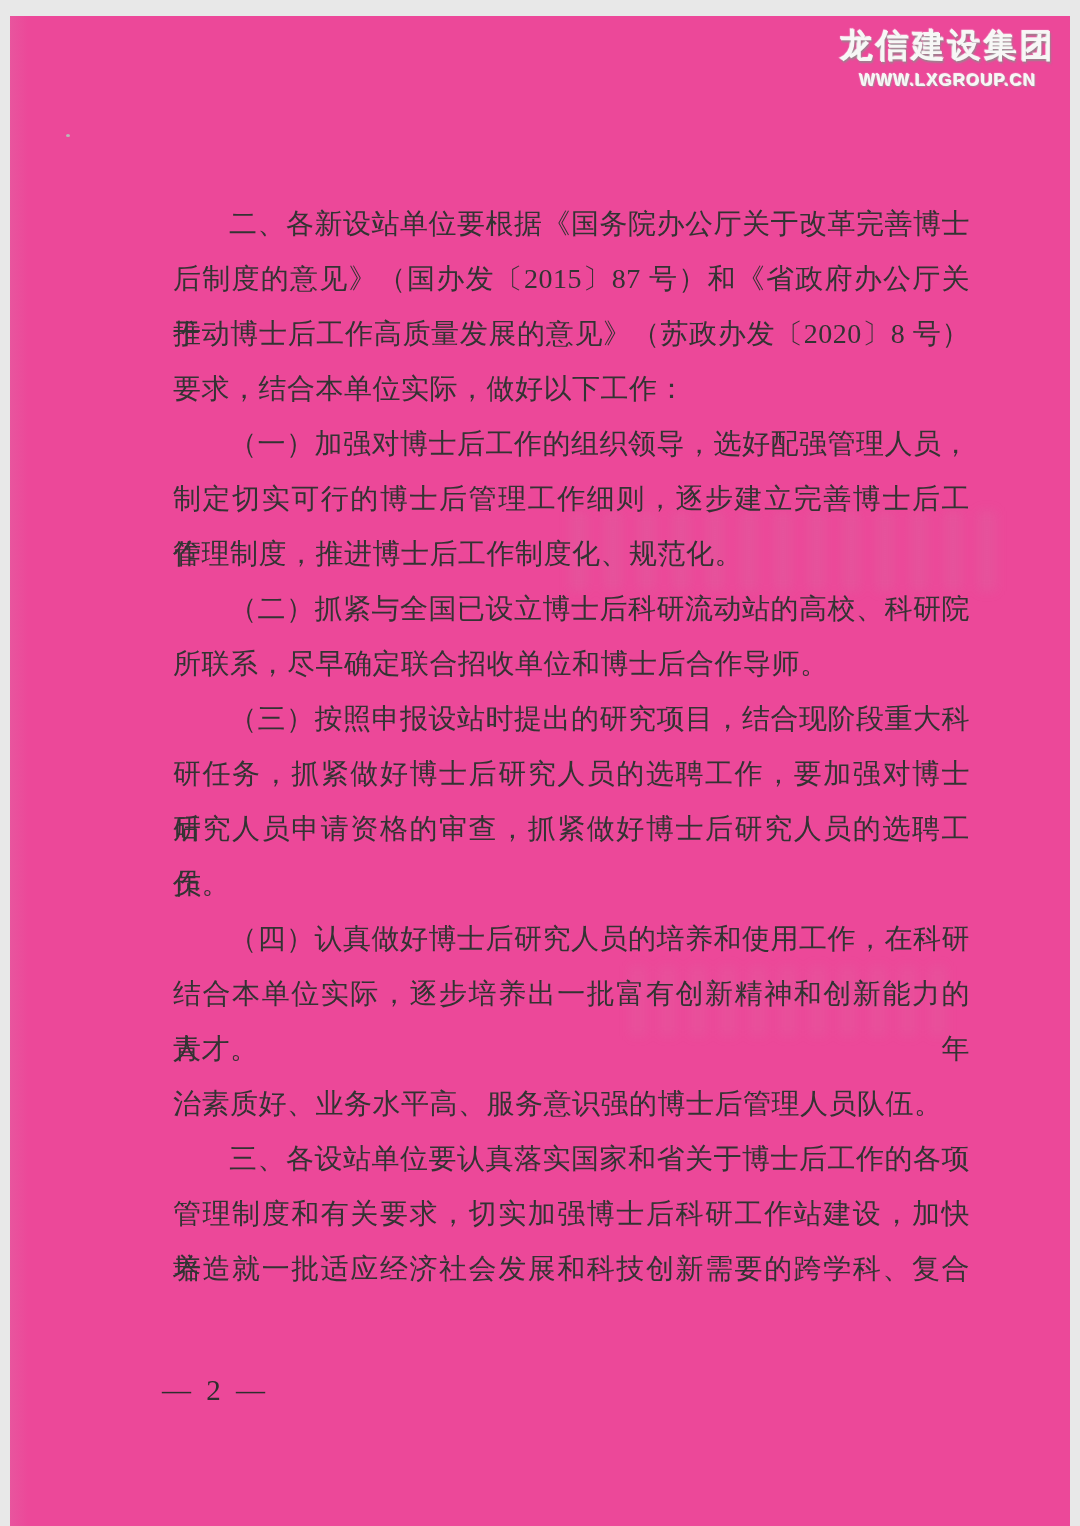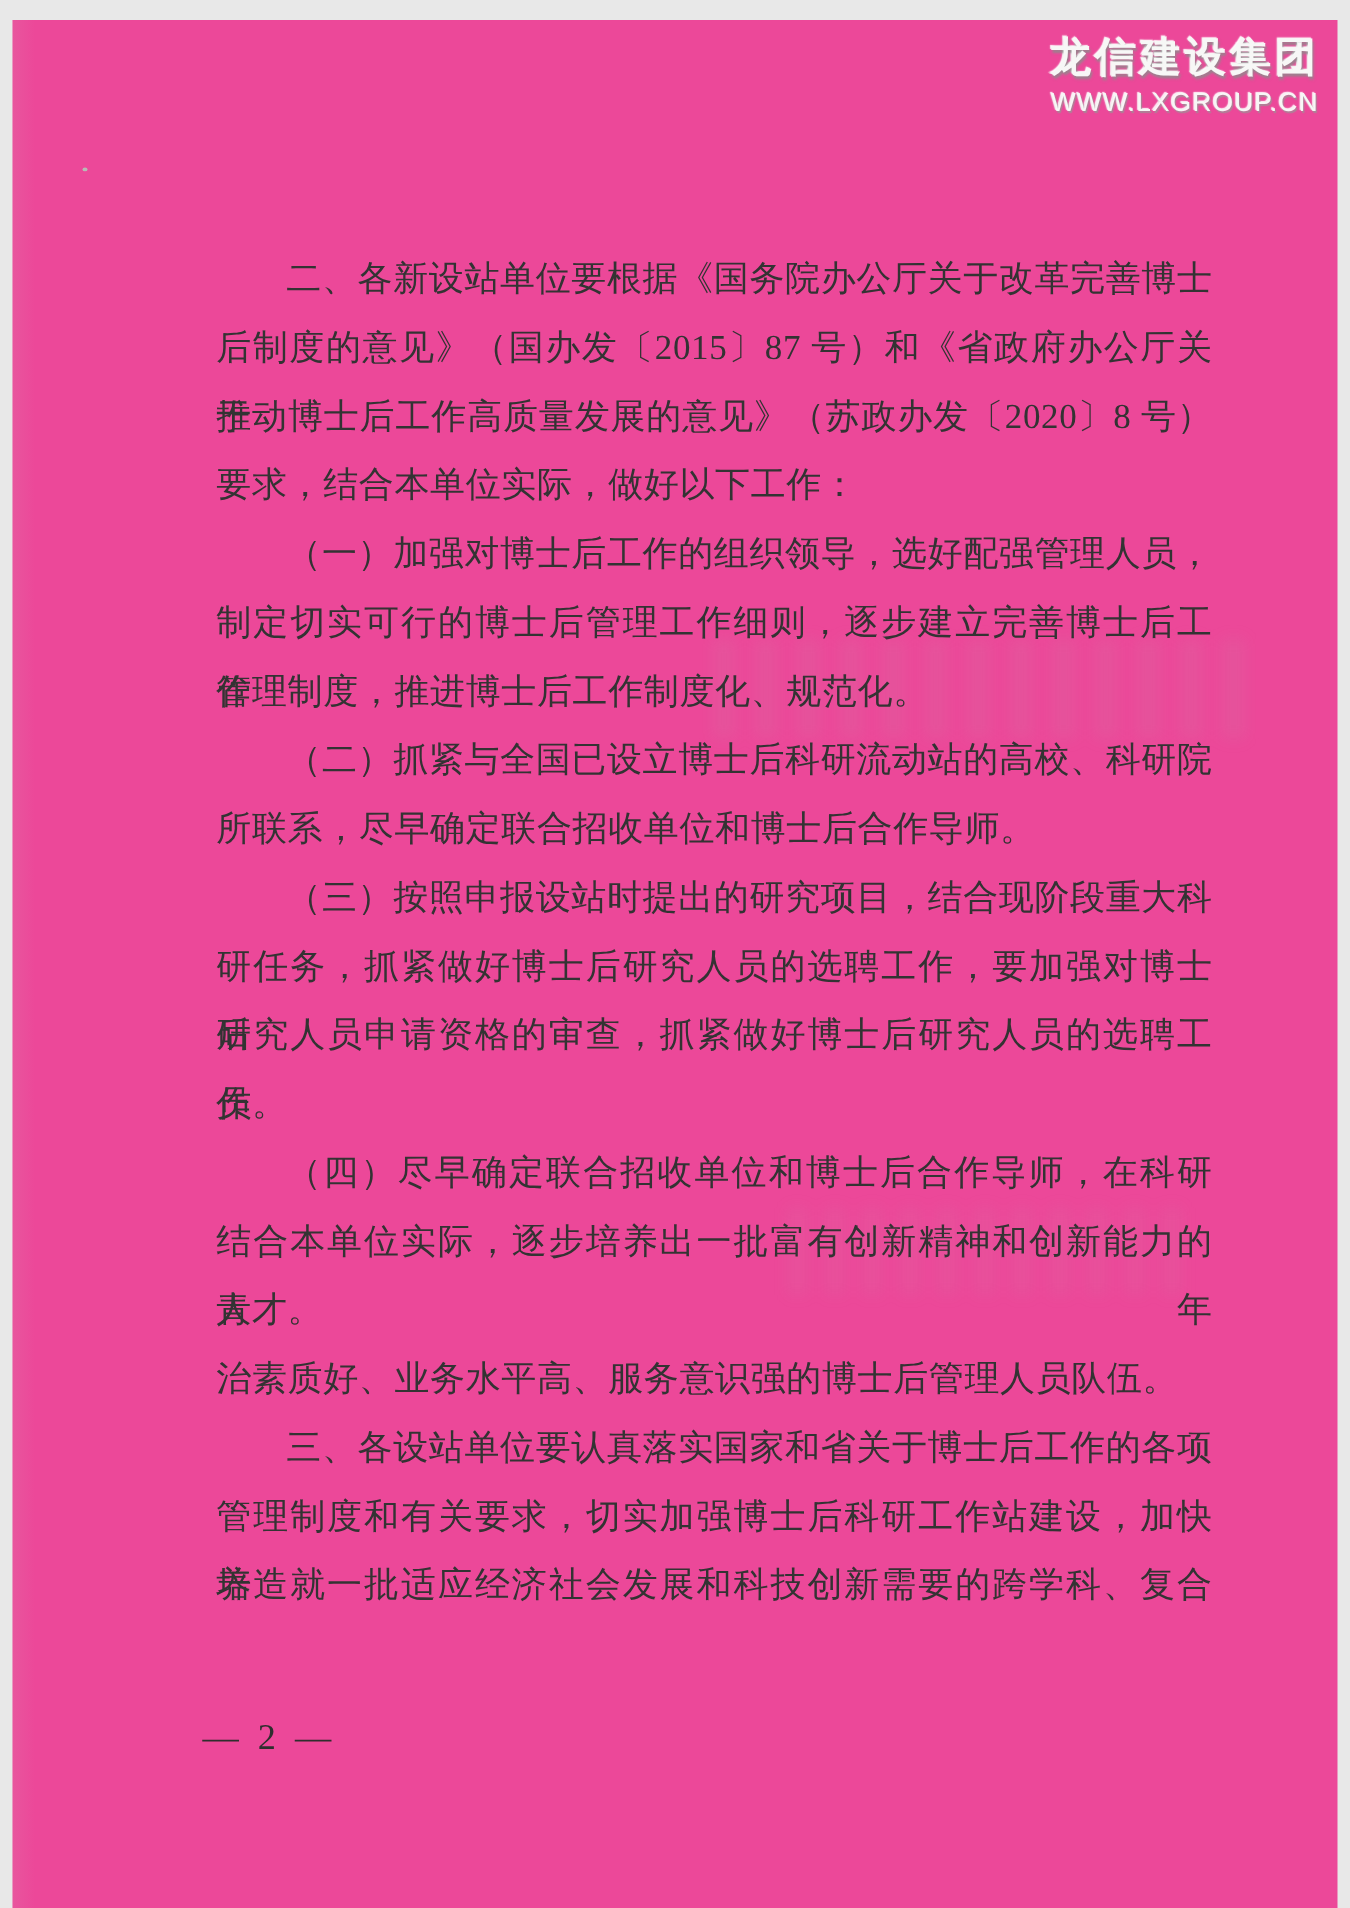--- a/index.html
+++ b/index.html
@@ -39,22 +39,22 @@
   }
   .logo .company {
     font-size: 33px;
     font-weight: bold;
     letter-spacing: 3px;
     font-family: "Liberation Sans", "DejaVu Sans", sans-serif;
     text-shadow: 1px 2px 2px rgba(140,140,140,0.85), -1px -1px 1px rgba(255,255,255,1);
   }
   .logo .url {
     margin-top: 2px;
-    font-size: 21px;
-    font-weight: normal;
+    font-size: 17px;
+    font-weight: bold;
     letter-spacing: 1px;
     font-family: "Liberation Sans", "DejaVu Sans", sans-serif;
     text-shadow: 1px 1px 1px rgba(150,150,150,0.8), -1px -1px 1px rgba(255,255,255,1);
   }
 
   
   .content {
     position: absolute;
     top: 180px;
     left: 163px;
@@ -131,21 +131,21 @@
     <div class="ln">要求，结合本单位实际，做好以下工作：</div>
     <div class="ln ind just">（一）加强对博士后工作的组织领导，选好配强管理人员，</div>
     <div class="ln just">制定切实可行的博士后管理工作细则，逐步建立完善博士后工作</div>
     <div class="ln">管理制度，推进博士后工作制度化、规范化。</div>
     <div class="ln ind just">（二）抓紧与全国已设立博士后科研流动站的高校、科研院</div>
     <div class="ln">所联系，尽早确定联合招收单位和博士后合作导师。</div>
     <div class="ln ind just">（三）按照申报设站时提出的研究项目，结合现阶段重大科</div>
     <div class="ln just">研任务，抓紧做好博士后研究人员的选聘工作，要加强对博士后</div>
     <div class="ln just">研究人员申请资格的审查，抓紧做好博士后研究人员的选聘工作</div>
     <div class="ln">员。</div>
-    <div class="ln ind just">（四）尽早确定联合招收单位和博士后合作导师，在科研</div>
+    <div class="ln ind just">（四）认真做好博士后研究人员的培养和使用工作，在科研</div>
     <div class="ln just">结合本单位实际，逐步培养出一批富有创新精神和创新能力的青年</div>
     <div class="ln">人才。</div>
     <div class="ln">治素质好、业务水平高、服务意识强的博士后管理人员队伍。</div>
     <div class="ln ind just">三、各设站单位要认真落实国家和省关于博士后工作的各项</div>
     <div class="ln just">管理制度和有关要求，切实加强博士后科研工作站建设，加快培</div>
     <div class="ln just">养造就一批适应经济社会发展和科技创新需要的跨学科、复合</div>
   </div>
 
   <div class="page-number">— 2 —</div>
 

